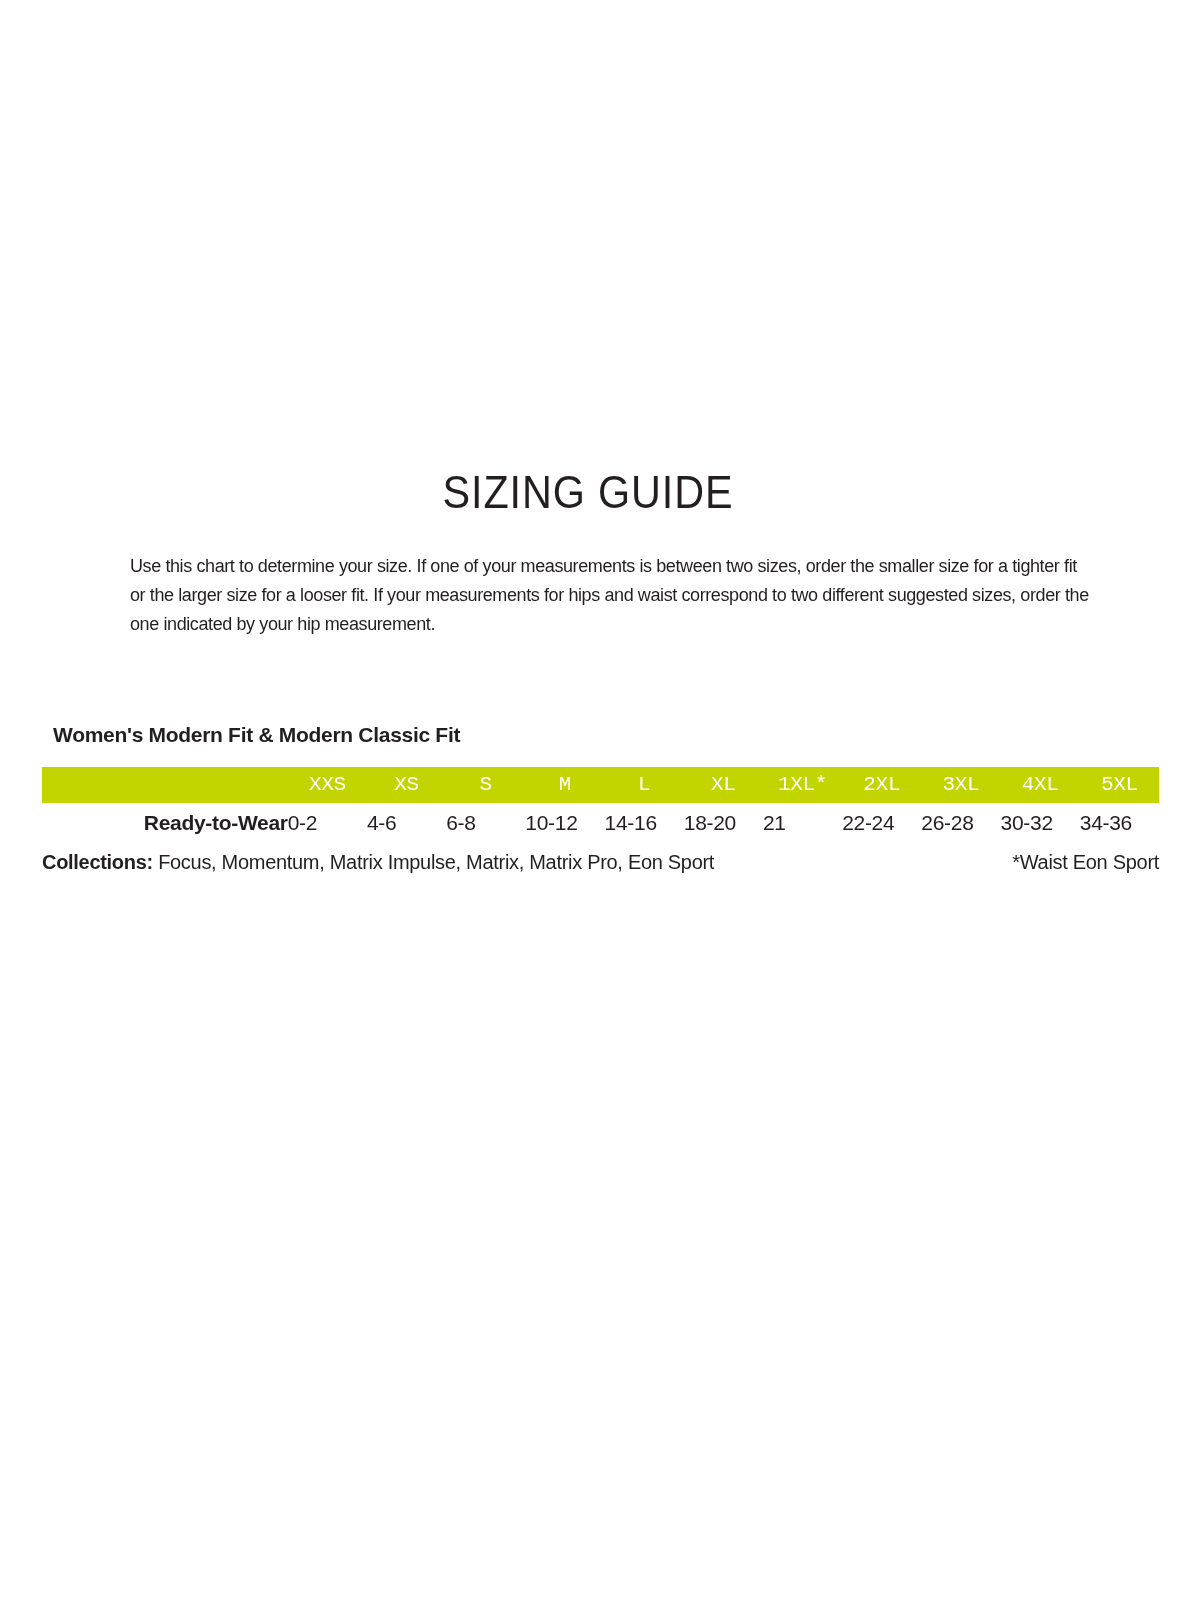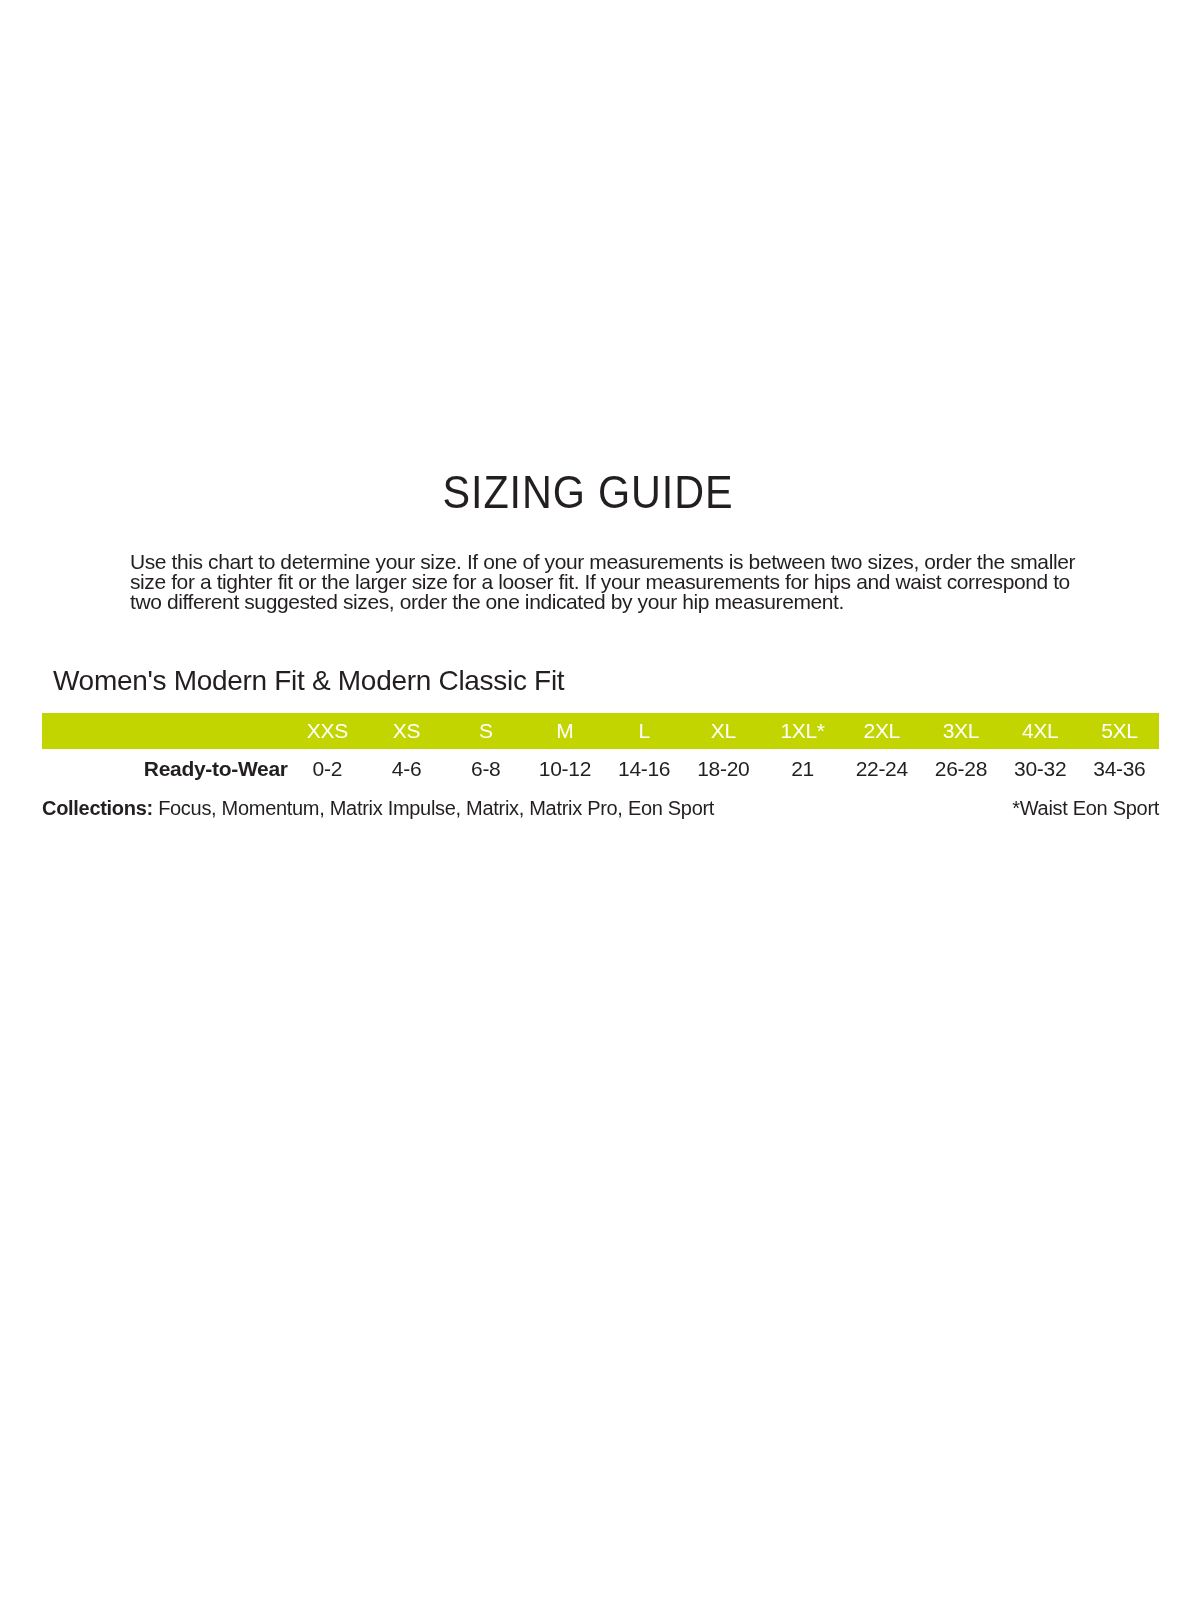--- a/index.html
+++ b/index.html
@@ -29,58 +29,59 @@
     line-height:1.1;
     text-align:center;
     letter-spacing:1px;
     transform:scaleX(0.88);
     transform-origin:50% 50%;
     white-space:nowrap;
   }
   .intro{
     margin:34px 0 0 130px;
     width:960px;
-    font-size:21px;
-    line-height:20px;
+    font-size:18px;
+    line-height:29px;
     letter-spacing:-0.4px;
     font-weight:400;
     white-space:pre-line;
   }
   .section-title{
-    margin:57px 0 0 53px;
-    font-size:28px;
+    margin:84px 0 0 53px;
+    font-size:21px;
     line-height:24px;
-    font-weight:400;
+    font-weight:700;
     letter-spacing:-0.3px;
   }
   table.sizing-table{
     margin:20px 0 0 42px;
     width:1117px;
     border-collapse:collapse;
     table-layout:fixed;
     font-size:21px;
     letter-spacing:-0.3px;
   }
   table.sizing-table col.label-col{width:22%;}
   table.sizing-table thead th{
     background:var(--accent);
     color:var(--accent-text);
     font-weight:400;
     height:36px;
     padding:0;
+    font-family:Liberation Mono, monospace;
   }
   table.sizing-table tbody th{
     font-weight:700;
     text-align:right;
     height:40px;
     padding:0;
   }
   table.sizing-table tbody td{
     font-weight:400;
-    text-align:center;
+    text-align:left;
     height:40px;
     padding:0;
     margin-top:41px;
   }
   table.sizing-table tbody tr:nth-child(even){background:var(--alt-row);}
   .table-footer{
     margin:7px 0 0 42px;
     width:1117px;
     display:flex;
     justify-content:space-between;

